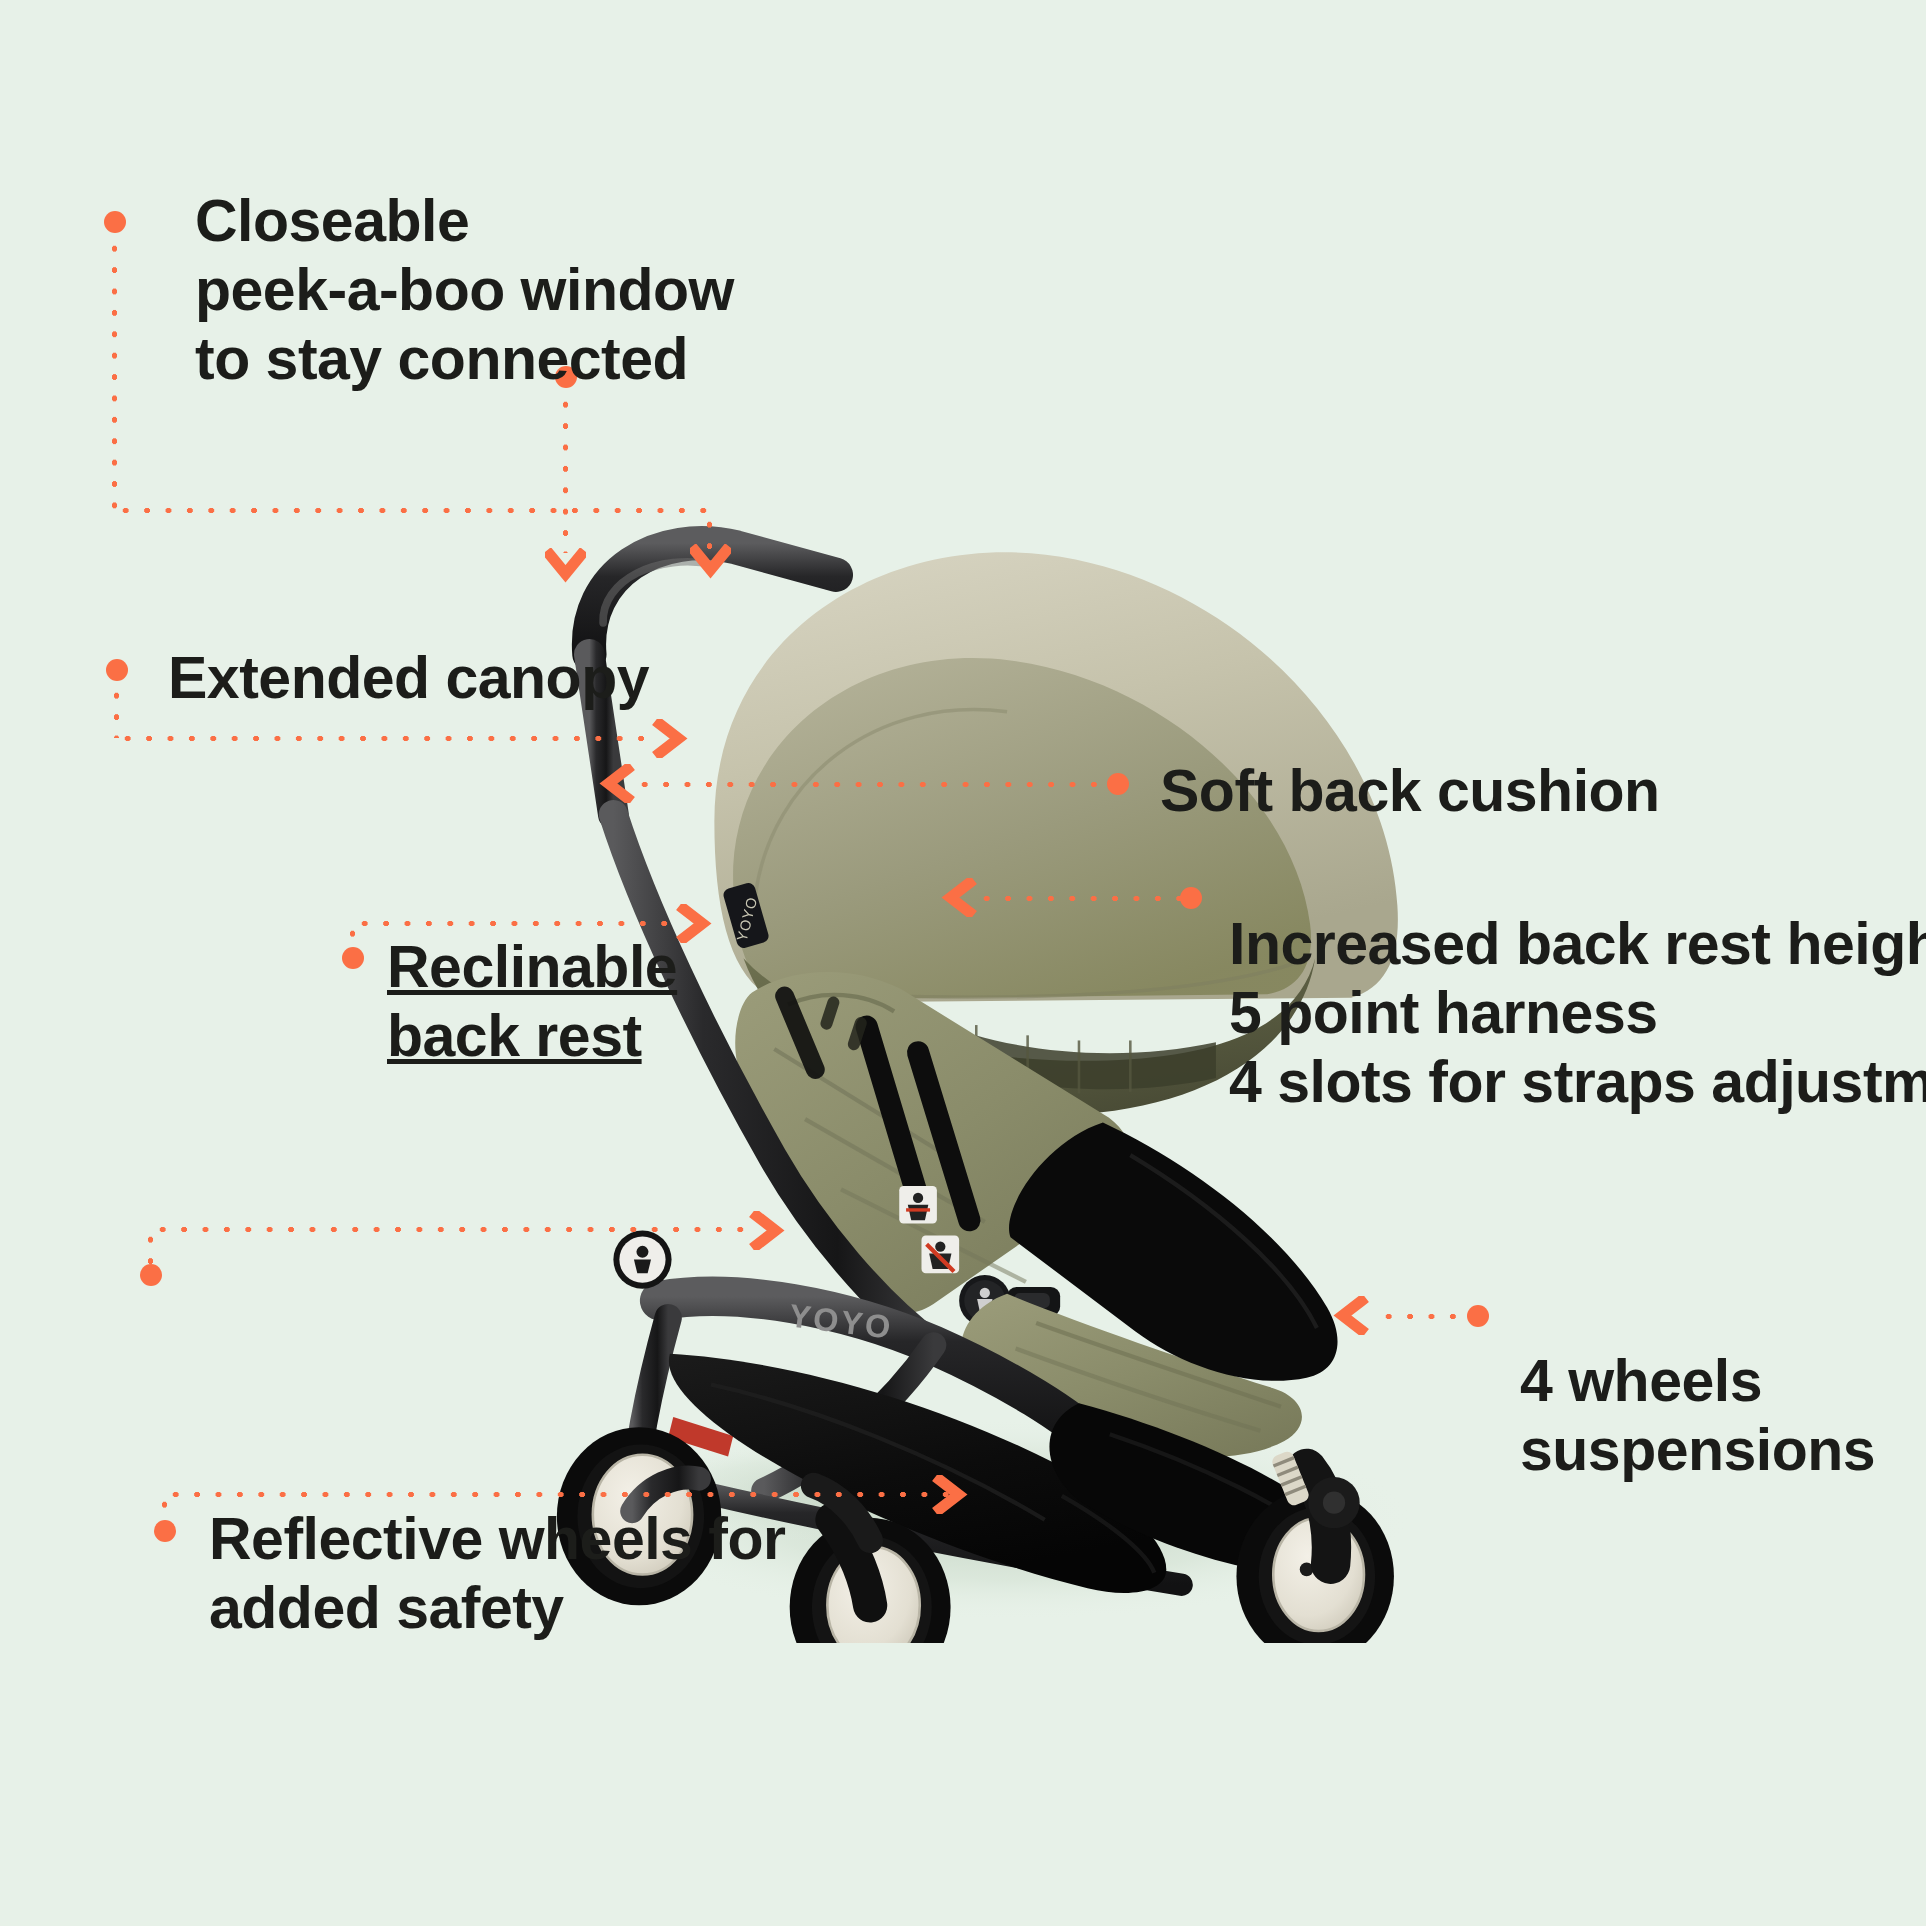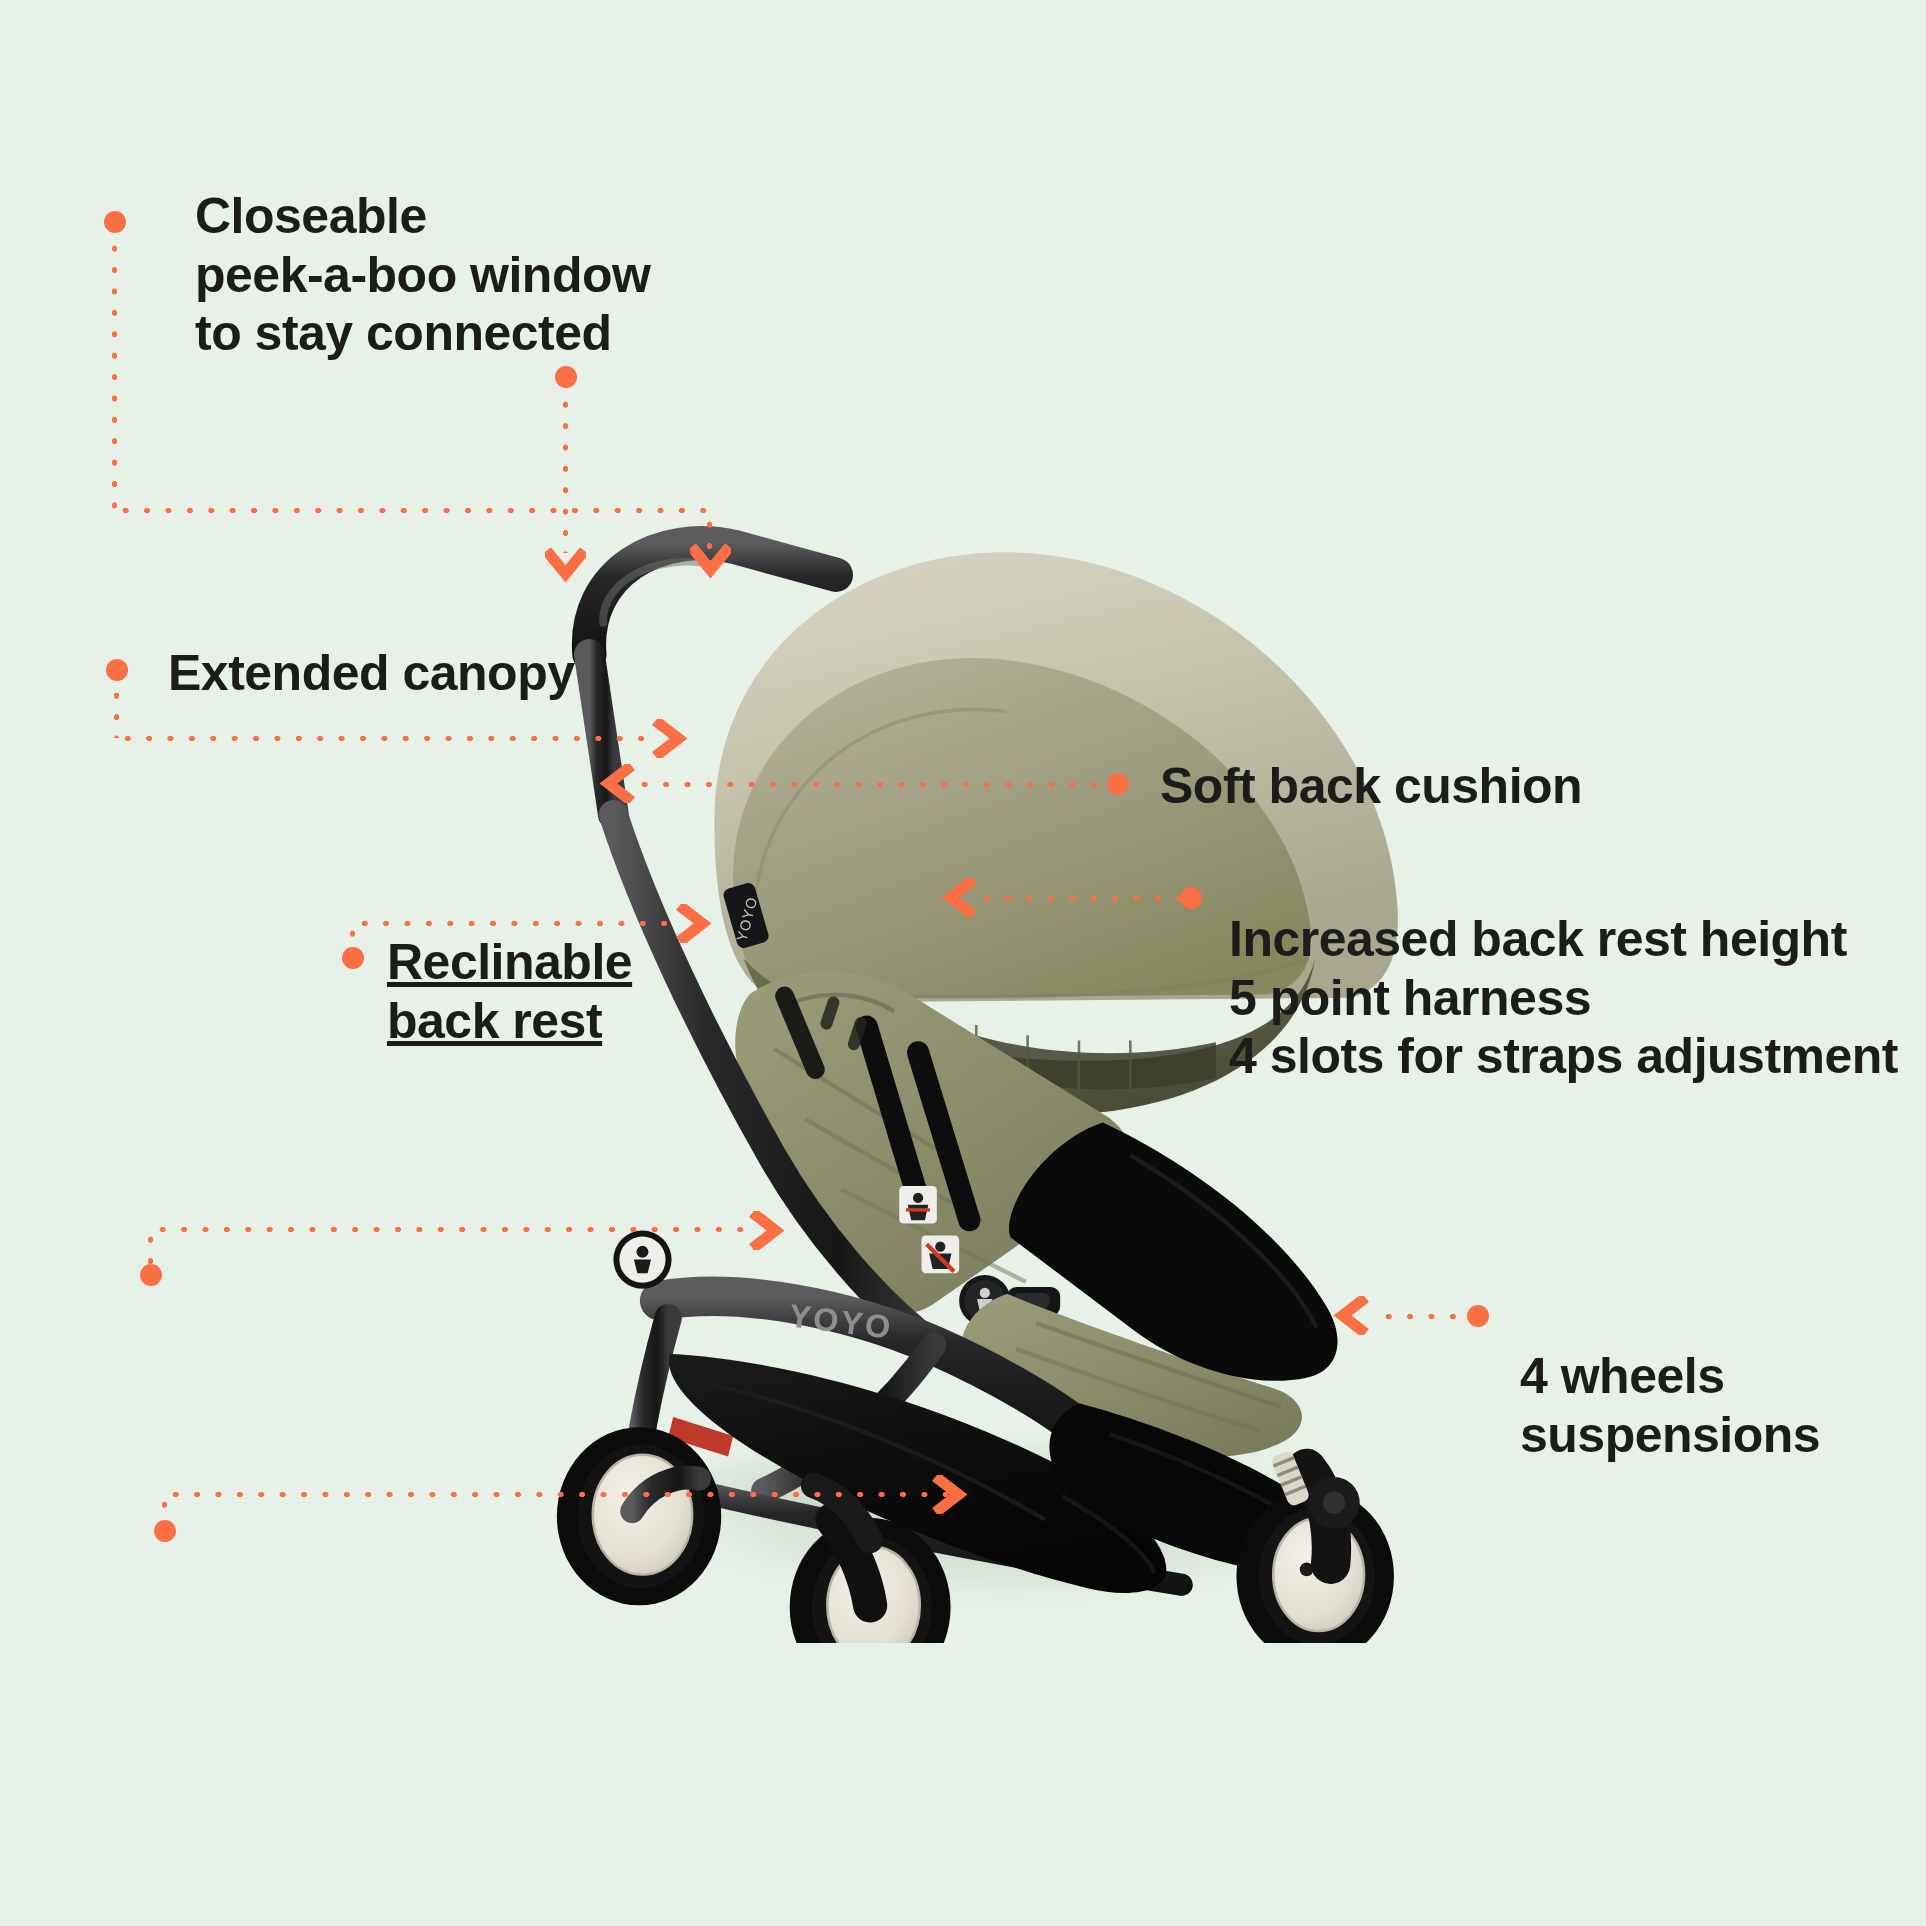--- a/index.html
+++ b/index.html
@@ -10,21 +10,21 @@
     overflow:hidden;
     position:relative;
   }
   #stage{position:absolute;inset:0;width:1926px;height:1926px;}
 
   
   .anno{
     position:absolute;
     color:#1c1d1a;
     font-weight:700;
-    font-size:50px;
+    font-size:59px;
     line-height:1.17;
     letter-spacing:-0.5px;
     white-space:pre;
   }
   .anno.right{text-align:left;}
 
   
   .bullet{
     position:absolute;
     width:22px;height:22px;border-radius:50%;
@@ -341,15 +341,17 @@
 5 point harness
 4 slots for straps adjustment</div>
 
   <div class="anno" style="left:387px;top:933px;text-decoration:underline;">Reclinable
 back rest</div>
 
 
   <div class="anno right" style="left:1520px;top:1347px;">4 wheels
 suspensions</div>
 
+  <div class="anno" style="left:209px;top:1505px;">Reflective wheels for
+added safety</div>
 
 </div>
 
 
 </body></html>

